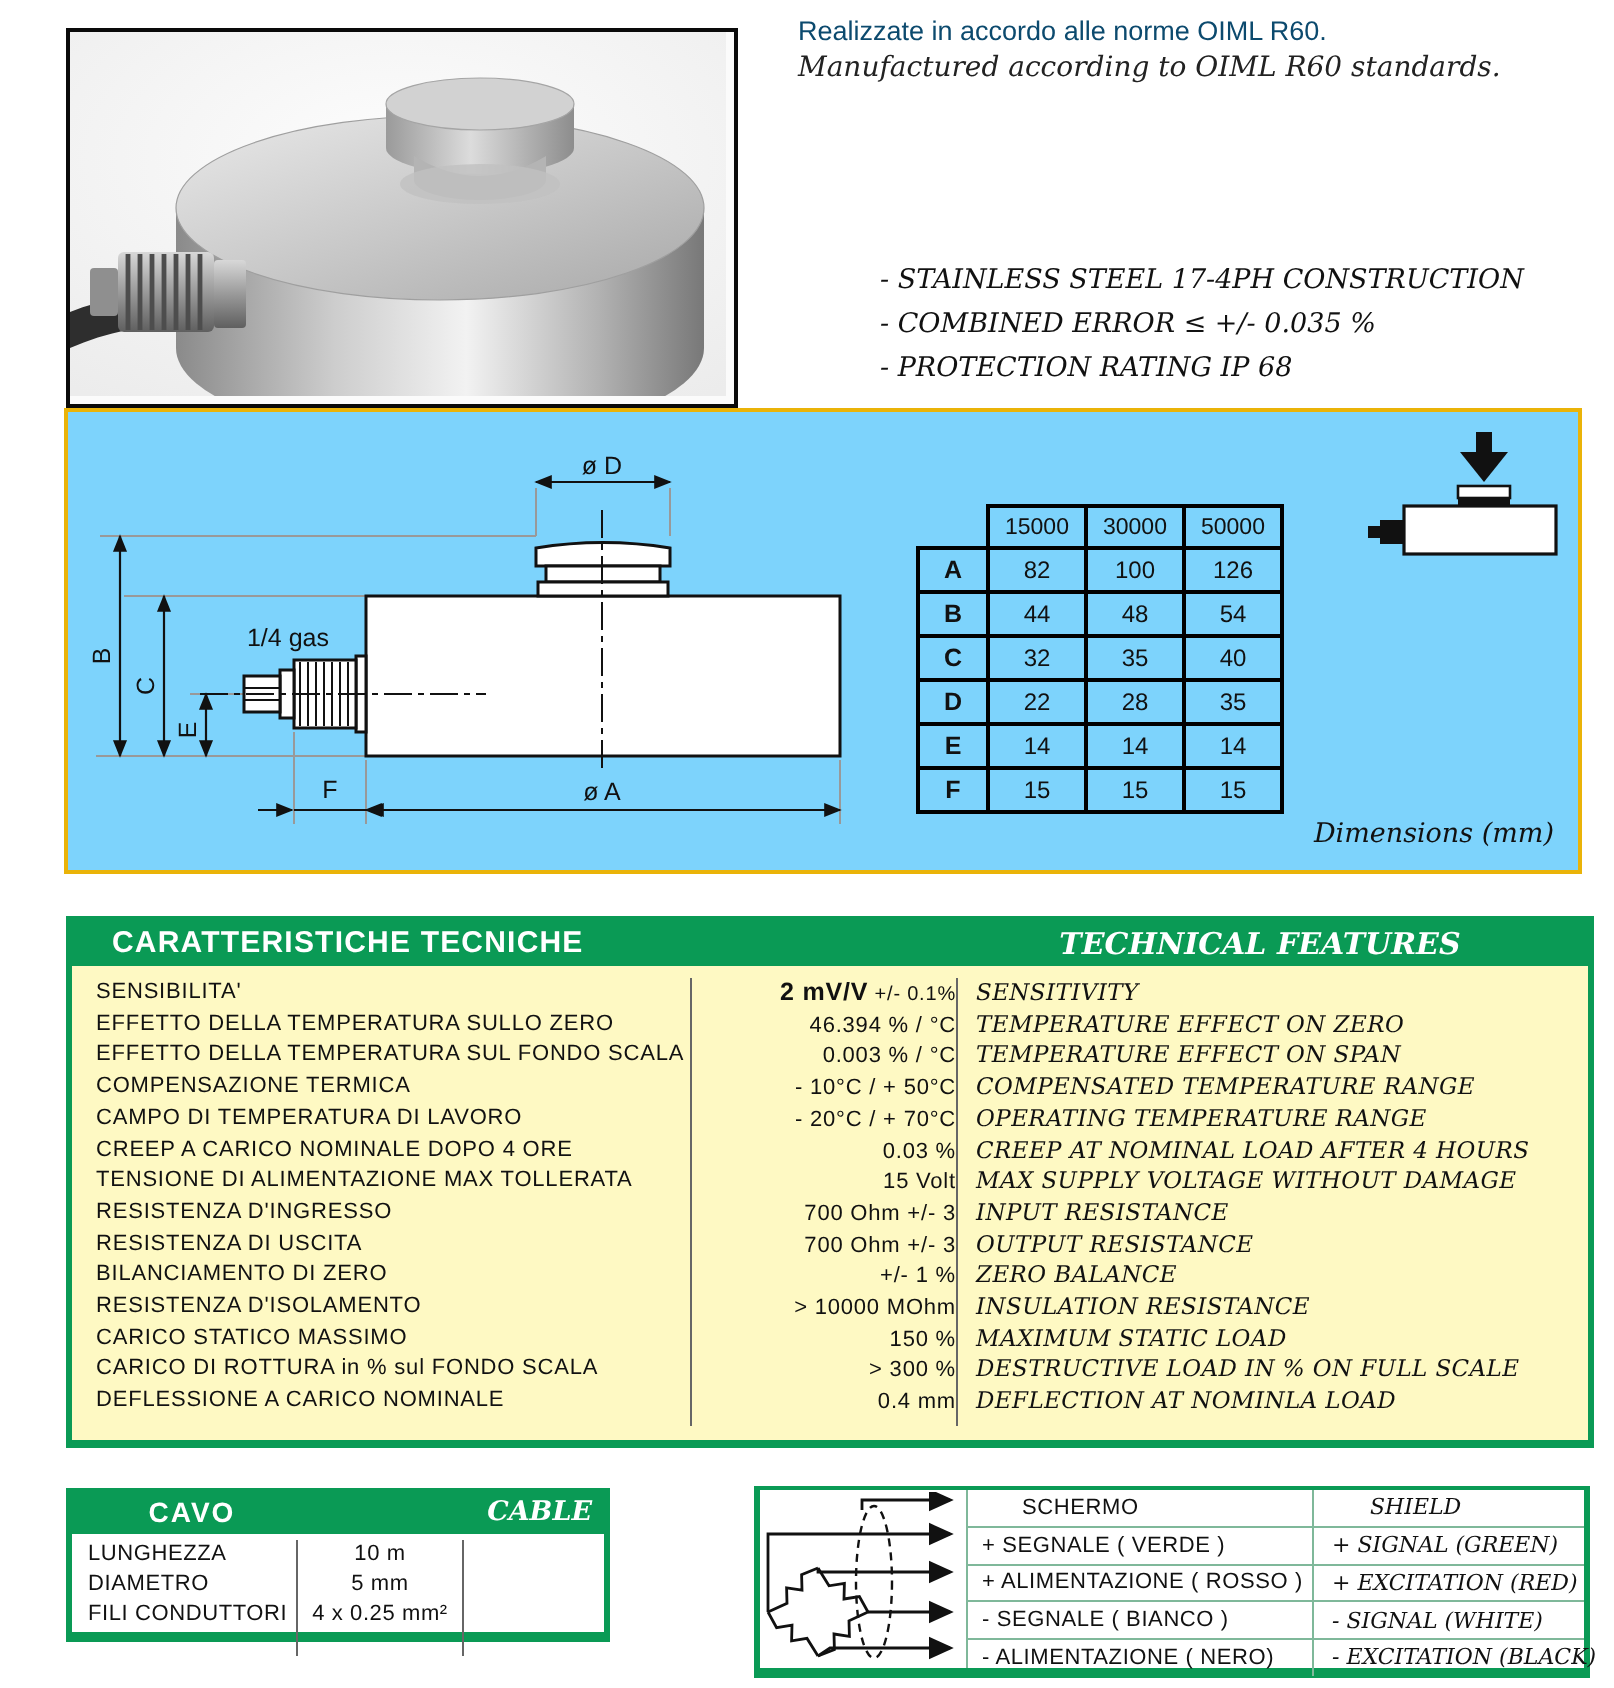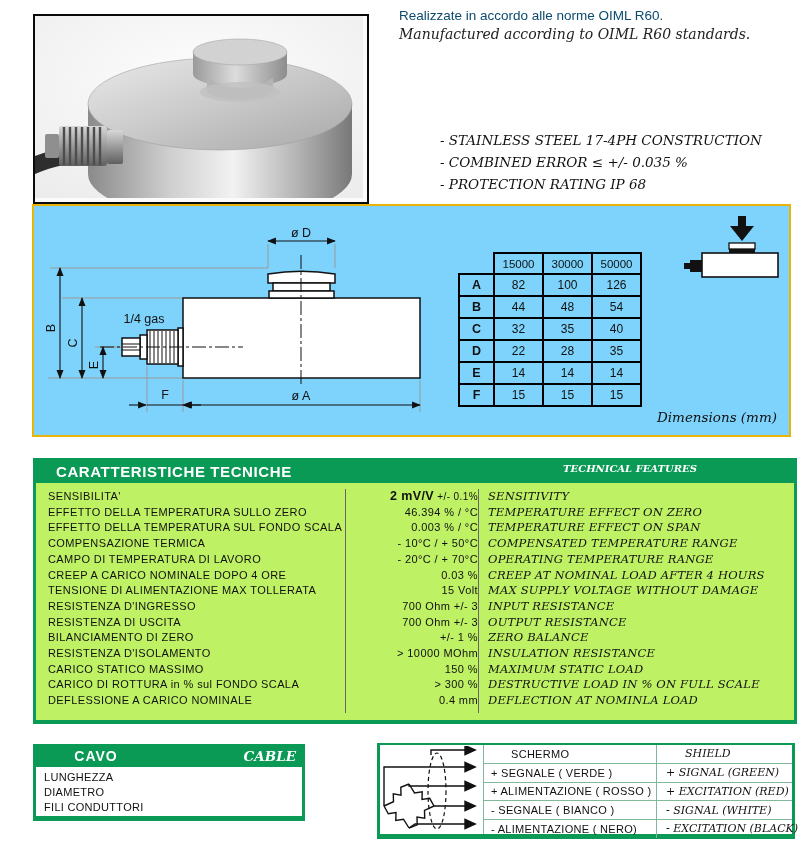--- a/index.html
+++ b/index.html
@@ -21,40 +21,40 @@
   #drawing-box{left:32px;top:204px;width:755px;height:229px;border:2px solid #eab308;background:#7dd3fc;}
   #dim-note{right:12px;top:203px;font-size:13.5px;font-style:italic;font-family:"DejaVu Serif","Liberation Serif",serif;}
   #dim-table{left:424px;top:46px;border-collapse:collapse;}
   #dim-table td,#dim-table th{border:2px solid #000;text-align:center;font-size:11.5px;padding:0;}
   #dim-table th.corner{border:none;background:transparent;}
   #dim-table th.cap{width:47px;height:19px;font-weight:normal;}
   #dim-table th.rowhdr{width:33px;font-weight:bold;font-size:12.5px;}
   #dim-table td{width:47px;height:20px;font-size:12px;}
 
   
-  #tech-box{left:33px;top:458px;width:758px;height:259px;border:3px solid var(--green);border-bottom-width:4px;background:#bef264;}
+  #tech-box{left:33px;top:458px;width:758px;height:259px;border:3px solid var(--green);border-bottom-width:4px;background:#fef9c3;}
   .green-bar{background:var(--green);color:#fff;position:relative;}
   #tech-head{height:22px;}
   #tech-title-it{position:absolute;left:20px;top:2px;font-size:15px;font-weight:bold;letter-spacing:0.6px;}
-  #tech-title-en{position:absolute;left:444px;width:300px;top:2px;text-align:center;font-size:10px;font-weight:bold;font-style:italic;font-family:"DejaVu Serif","Liberation Serif",serif;}
+  #tech-title-en{position:absolute;left:444px;width:300px;top:2px;text-align:center;font-size:15px;font-weight:bold;font-style:italic;font-family:"DejaVu Serif","Liberation Serif",serif;}
   #tech-content{display:flex;height:230px;padding-top:6px;box-sizing:border-box;}
   #tech-col-it{flex:0 0 309px;padding-left:12px;box-sizing:border-box;}
   #tech-col-val{flex:0 0 132px;border-left:1px solid #666;border-right:1px solid #666;text-align:right;}
   #tech-col-en{flex:1;padding-left:9px;}
   .trow{line-height:15.7px;font-size:11px;letter-spacing:0.4px;white-space:nowrap;}
   #tech-col-en .trow{font-style:italic;font-family:"DejaVu Serif","Liberation Serif",serif;letter-spacing:0.2px;font-size:11.5px;}
   .vstrong{font-size:12.5px;font-weight:bold;}
   .vsmall{font-size:10px;}
 
   
   #cable-box{left:33px;top:744px;width:272px;height:77px;border:3px solid var(--green);border-bottom-width:5px;background:#fff;box-sizing:border-box;}
   #cable-head{height:20px;}
   #cable-title-it{position:absolute;left:0;width:120px;top:1px;text-align:center;font-size:14px;font-weight:bold;letter-spacing:1px;}
   #cable-title-en{position:absolute;right:6px;top:1px;font-size:13.5px;font-weight:bold;font-style:italic;font-family:"DejaVu Serif","Liberation Serif",serif;}
-  #cable-content{display:flex;height:61px;padding-top:3px;box-sizing:border-box;flex-direction:column;}
+  #cable-content{display:flex;height:61px;padding-top:3px;box-sizing:border-box;}
   #cable-col-it{flex:0 0 112px;padding-left:8px;box-sizing:border-box;}
   #cable-col-val{flex:0 0 82px;border-left:1px solid #666;border-right:1px solid #666;text-align:center;}
   #cable-col-en{flex:1;padding-left:8px;}
   .crow{line-height:15.2px;font-size:11px;letter-spacing:0.3px;white-space:nowrap;}
   #cable-col-en .crow{font-style:italic;font-family:"DejaVu Serif","Liberation Serif",serif;}
 
   
   #wiring-box{left:377px;top:743px;width:418px;height:96px;border:2px solid var(--green);border-left-width:3px;border-right-width:3px;border-bottom-width:5px;background:#fff;box-sizing:border-box;}
   #wiring-table{position:absolute;left:103px;top:0;right:0;bottom:0;border-left:1px solid var(--ltgreen);}
   .wrow{display:flex;height:17.75px;align-items:center;}

